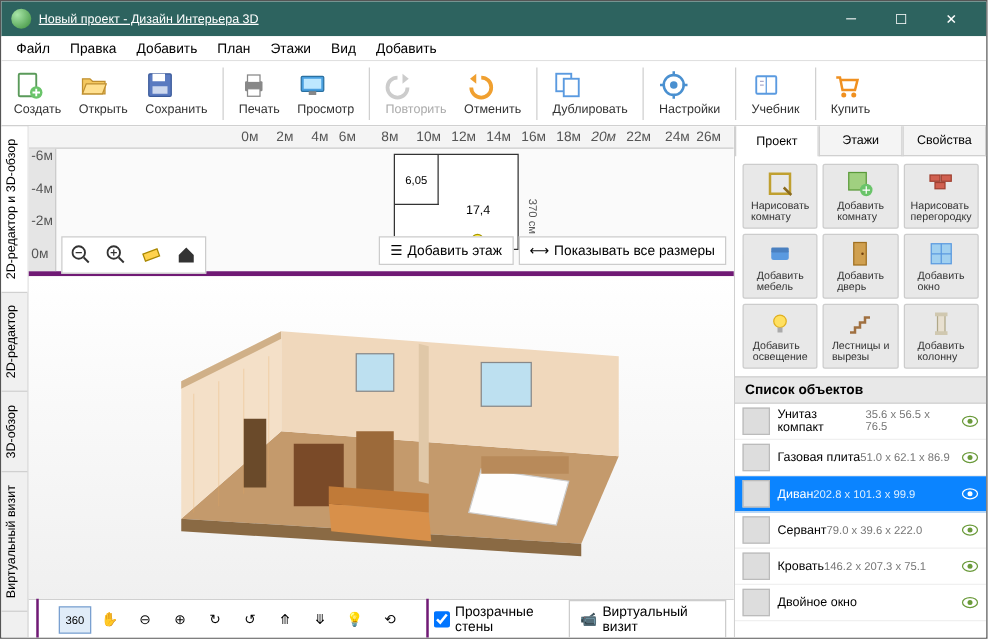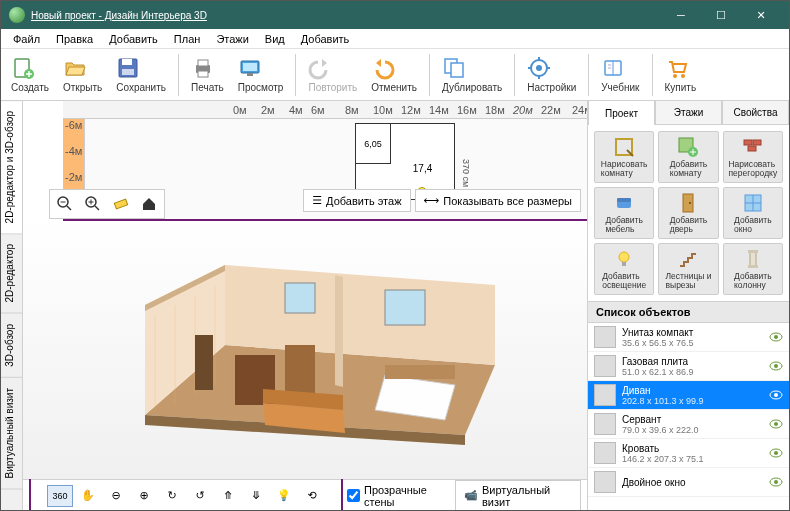--- a/index.html
+++ b/index.html
@@ -14,24 +14,24 @@
 .tool-sep { width: 1px; height: 42px; background: #d0d0d0; margin: 0 4px; }
 .tool-btn { display: flex; flex-direction: column; align-items: flex-start; justify-content: center; padding: 2px 6px; cursor: pointer; border-radius: 2px; min-width: 44px; height: 48px; }
 .tool-btn .ico { width: 24px; height: 24px; margin-bottom: 2px; display: flex; align-items: center; justify-content: center; }
 .tool-btn .lbl { font-size: 10px; color: #333; }
 .tool-btn.disabled .lbl { color: #aaa; }
 .main { display: flex; height: 410px; }
 .left-tabs { width: 22px; background: #f0f0f0; border-right: 1px solid #d0d0d0; display: flex; flex-direction: column; }
 .vtab { flex: 0 0 auto; writing-mode: vertical-rl; transform: rotate(180deg); padding: 10px 3px; text-align: center; border-top: 1px solid #d0d0d0; cursor: pointer; font-size: 10px; white-space: nowrap; }
 .vtab.active { background: #fff; }
 .canvas-area { flex: 1; position: relative; background: #fff; display: flex; flex-direction: column; }
-.canvas2d { height: 120px; border-bottom: 2px solid #701a75; position: relative; background: #fafafa; overflow: hidden; margin-left: 40px; }
+.canvas2d { height: 120px; border-bottom: 4px solid #701a75; position: relative; background: #fafafa; overflow: hidden; }
 .ruler-h { height: 18px; background: #f4f4f4; border-bottom: 1px solid #ccc; display: flex; align-items: center; font-size: 9px; color: #555; position: relative; }
 .ruler-h span { position: absolute; }
-.ruler-v { position: absolute; left: 0; top: 18px; bottom: 0; width: 22px; background: #fdba74; border-right: 1px solid #ccc; font-size: 9px; color: #555; }
+.ruler-v { position: absolute; left: 0; top: 18px; bottom: 0; width: 22px; background: #e5e5e5; border-right: 1px solid #ccc; font-size: 9px; color: #555; }
 .ruler-v span { position: absolute; left: 2px; }
 .plan2d { position: absolute; left: 22px; top: 18px; right: 0; bottom: 0; }
 .floorplan { position: absolute; left: 270px; top: 4px; width: 100px; height: 77px; border: 1.5px solid #333; background: #fff; }
 .fp-room1 { position: absolute; left: 0; top: 0; width: 35px; height: 40px; border-right: 1px solid #333; border-bottom: 1px solid #333; display:flex; align-items:center; justify-content:center; font-size:9px;}
 .fp-room2 { position: absolute; right: 0; top: 0; width: 63px; height: 88px; display:flex; align-items:center; justify-content:center; font-size:10px; }
 .dim-label { position: absolute; font-size: 9px; color: #555; }
 .yellow-dot { position:absolute; width:10px; height:10px; background:#ffeb3b; border:1px solid #aa9900; border-radius:50%; left:332px; top:68px; }
 .vp-tools { position: absolute; left: 26px; top: 182px; display: flex; gap: 2px; background: #fff; border: 1px solid #ccc; padding: 2px; }
 .vp-tools .tb { width: 26px; height: 24px; display:flex; align-items:center; justify-content:center; cursor:pointer; border:1px solid transparent; }
 .float-btns { position: absolute; right: 6px; top: 182px; display: flex; gap: 4px; }
@@ -49,21 +49,21 @@
 .rp-tab.active { background:#fff; border-bottom:none; }
 .section-hdr { background: #e8e8e8; padding: 4px 8px; font-weight: bold; font-size: 11px; border-top:1px solid #d0d0d0; border-bottom:1px solid #d0d0d0; }
 .design-grid { display: grid; grid-template-columns: repeat(3, 1fr); gap: 4px; padding: 6px; }
 .design-btn { background: #e8e8e8; border: 1px solid #ccc; border-radius: 2px; height: 52px; display:flex; flex-direction:column; align-items:center; justify-content:center; cursor:pointer; padding:2px; }
 .design-btn .di { width:22px; height:22px; margin-bottom:2px; display:flex; align-items:center; justify-content:center; }
 .design-btn .dl { font-size:8.5px; text-align:left; line-height:1.1; color:#333; }
 .obj-list { flex: 1; overflow-y: auto; }
 .obj-item { display: flex; align-items: center; padding: 3px 6px; gap: 6px; cursor:pointer; border-bottom: 1px solid #f0f0f0; }
 .obj-item.selected { background: #0b84ff; color: #fff; }
 .obj-item .oi { width: 22px; height: 22px; background:#ddd; border:1px solid #bbb; flex-shrink:0; }
-.obj-item .ot { flex:1; display:flex; flex-direction:column; }
+.obj-item .ot { flex:1; display:flex; flex-direction:row; }
 .obj-item .on { font-size:10px; }
 .obj-item .od { font-size:9px; color:#777; }
 .obj-item.selected .od { color:#dbeeff; }
 .obj-item .eye { width:14px; height:14px; color:#6a9a3a; flex-shrink:0; }
 .obj-item.selected .eye { color:#fff; }
 svg { display: block; }
 </style>
 </head>
 <body>
 

